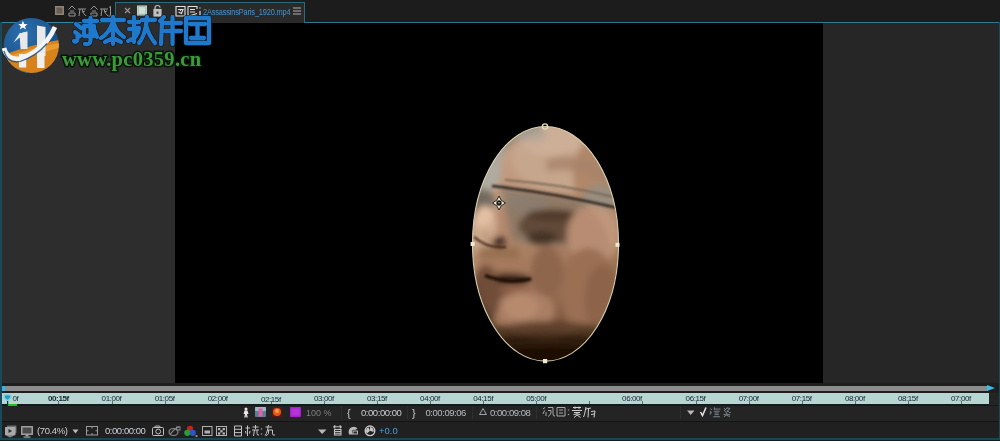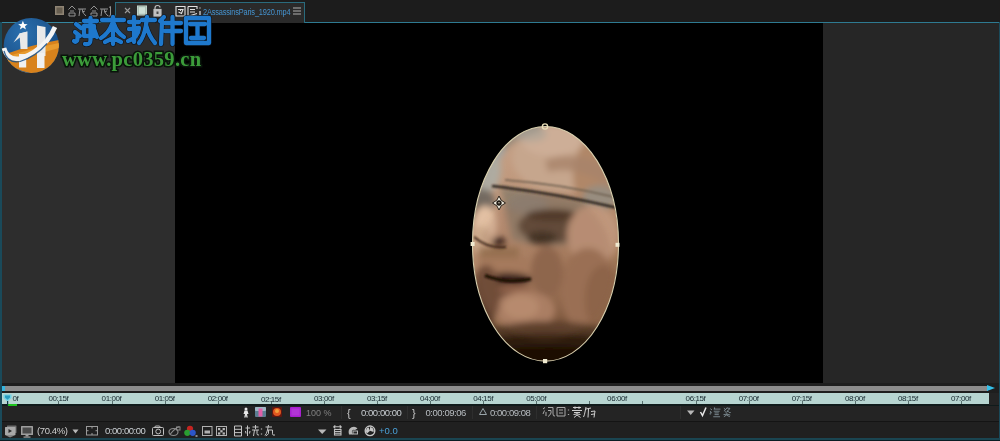--- a/index.html
+++ b/index.html
@@ -16,21 +16,21 @@
 <div class="abs" style="left:175px;top:23px;width:648px;height:360px;background:#000;"></div>
 <div class="abs" style="left:823px;top:23px;width:177px;height:360px;background:#262626;"></div>
 
 <div class="abs" style="left:0;top:383px;width:1000px;height:9.5px;background:#1e1e1e;"></div>
 <div class="abs" style="left:5px;top:385.5px;width:983px;height:5.5px;background:#8c8c8c;"></div>
 <div class="abs" style="left:1.5px;top:385.5px;width:3px;height:5.5px;background:#35b5e0;"></div>
 <div class="abs" style="left:987px;top:384.5px;width:0;height:0;border-top:3.7px solid transparent;border-bottom:3.7px solid transparent;border-left:8px solid #35c0ea;"></div>
 
 <div class="abs" style="left:0;top:392.5px;width:1000px;height:11.5px;background:#b7d5d1;"></div>
 <div id="ruler" class="abs" style="left:0;top:394px;width:1000px;height:10px;font-size:8px;letter-spacing:-0.4px;color:#16282e;">
-<span style="position:absolute;left:58.4px;top:0;transform:translateX(-50%);">00:15f</span>
+<span style="position:absolute;left:58.4px;top:0;transform:translateX(-50%);font-weight:bold;">00:15f</span>
 <div style="position:absolute;left:58.4px;top:7px;width:1px;height:3px;background:rgba(10,30,30,0.55);"></div>
 <span style="position:absolute;left:111.5px;top:0;transform:translateX(-50%);">01:00f</span>
 <div style="position:absolute;left:111.5px;top:7px;width:1px;height:3px;background:rgba(10,30,30,0.55);"></div>
 <span style="position:absolute;left:164.6px;top:0;transform:translateX(-50%);">01:05f</span>
 <div style="position:absolute;left:164.6px;top:7px;width:1px;height:3px;background:rgba(10,30,30,0.55);"></div>
 <span style="position:absolute;left:217.7px;top:0;transform:translateX(-50%);">02:00f</span>
 <div style="position:absolute;left:217.7px;top:7px;width:1px;height:3px;background:rgba(10,30,30,0.55);"></div>
 <span style="position:absolute;left:270.8px;top:1px;transform:translateX(-50%);">02:15f</span>
 <div style="position:absolute;left:270.8px;top:7px;width:1px;height:3px;background:rgba(10,30,30,0.55);"></div>
 <span style="position:absolute;left:323.9px;top:0;transform:translateX(-50%);">03:00f</span>
@@ -38,21 +38,21 @@
 <span style="position:absolute;left:376.9px;top:0;transform:translateX(-50%);">03:15f</span>
 <div style="position:absolute;left:376.9px;top:7px;width:1px;height:3px;background:rgba(10,30,30,0.55);"></div>
 <span style="position:absolute;left:430.0px;top:0;transform:translateX(-50%);">04:00f</span>
 <div style="position:absolute;left:430.0px;top:7px;width:1px;height:3px;background:rgba(10,30,30,0.55);"></div>
 <span style="position:absolute;left:483.1px;top:0;transform:translateX(-50%);">04:15f</span>
 <div style="position:absolute;left:483.1px;top:7px;width:1px;height:3px;background:rgba(10,30,30,0.55);"></div>
 <span style="position:absolute;left:536.2px;top:0;transform:translateX(-50%);">05:00f</span>
 <div style="position:absolute;left:536.2px;top:7px;width:1px;height:3px;background:rgba(10,30,30,0.55);"></div>
 <span style="position:absolute;left:589.3px;top:12px;transform:translateX(-50%);">05:15f</span>
 <div style="position:absolute;left:589.3px;top:7px;width:1px;height:3px;background:rgba(10,30,30,0.55);"></div>
-<span style="position:absolute;left:617px;top:0;transform:translateX(-50%);">06:00f</span>
+<span style="position:absolute;left:632px;top:0;transform:translateX(-50%);">06:00f</span>
 <div style="position:absolute;left:642.4px;top:7px;width:1px;height:3px;background:rgba(10,30,30,0.55);"></div>
 <span style="position:absolute;left:695.5px;top:0;transform:translateX(-50%);">06:15f</span>
 <div style="position:absolute;left:695.5px;top:7px;width:1px;height:3px;background:rgba(10,30,30,0.55);"></div>
 <span style="position:absolute;left:748.6px;top:0;transform:translateX(-50%);">07:00f</span>
 <div style="position:absolute;left:748.6px;top:7px;width:1px;height:3px;background:rgba(10,30,30,0.55);"></div>
 <span style="position:absolute;left:801.7px;top:0;transform:translateX(-50%);">07:15f</span>
 <div style="position:absolute;left:801.7px;top:7px;width:1px;height:3px;background:rgba(10,30,30,0.55);"></div>
 <span style="position:absolute;left:854.8px;top:0;transform:translateX(-50%);text-align:center;">08:00f</span>
 <div style="position:absolute;left:854.8px;top:7px;width:1px;height:3px;background:rgba(10,30,30,0.55);"></div>
 <span style="position:absolute;left:907.8px;top:0;transform:translateX(-50%);">08:15f</span>

